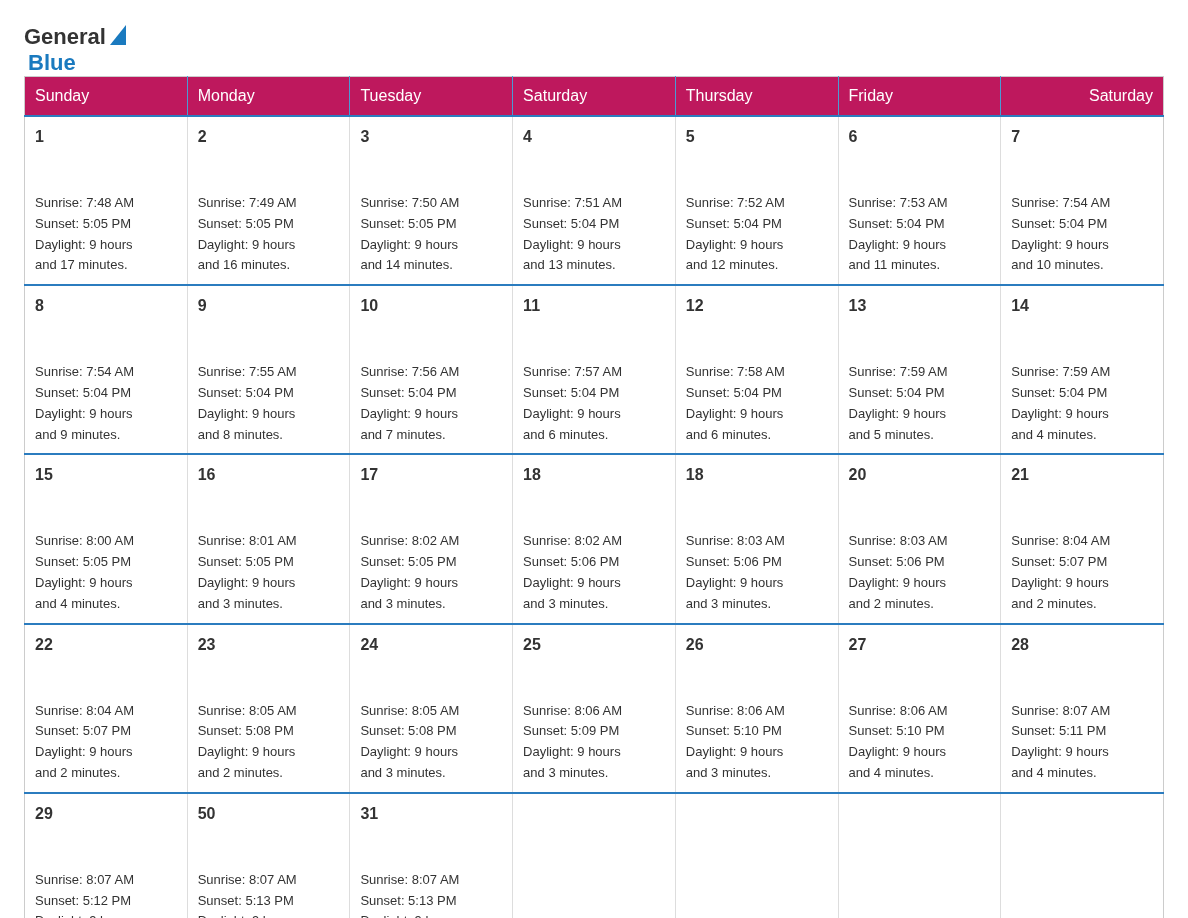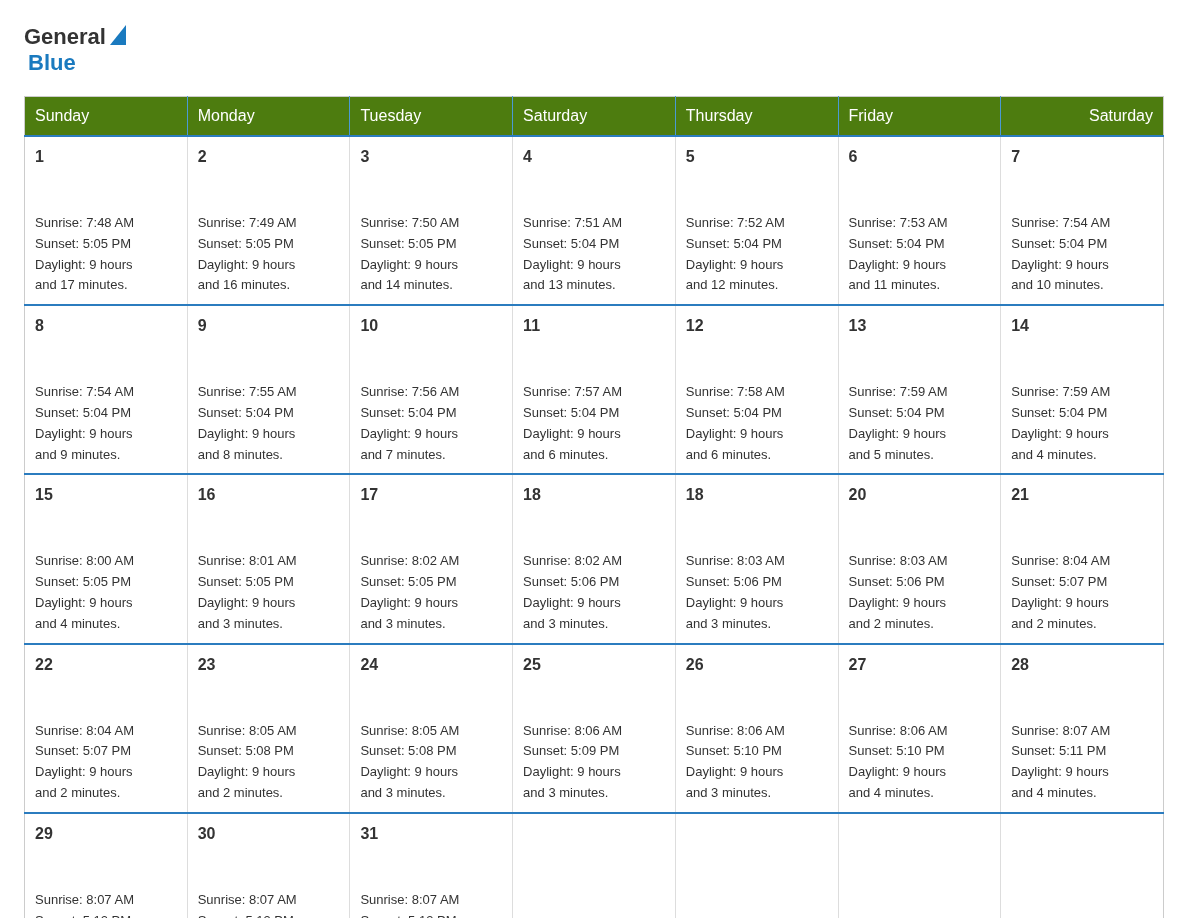--- a/index.html
+++ b/index.html
@@ -7,42 +7,41 @@
       font-family: Arial, sans-serif;
       background: #fff;
       padding: 24px;
       width: 1188px;
       min-height: 918px;
     }
     .header {
       display: flex;
       justify-content: space-between;
       align-items: flex-start;
-      margin-bottom: 20px;
     }
     .title-section {
       text-align: right;
     }
     .month-title {
       font-size: 48px;
       font-weight: bold;
       color: #222;
     }
     .location-title {
       font-size: 20px;
       color: #555;
       margin-top: 4px;
     }
     .calendar {
       width: 100%;
       border-collapse: collapse;
       border: 1px solid #ccc;
     }
     .calendar th {
-      background-color: #4d7c0f;
+      background-color: #be185d;
       color: #fff;
       text-align: left;
       padding: 10px 10px;
       font-size: 16px;
       font-weight: normal;
       border-right: 1px solid #4a9ad4;
     }
     .calendar th:last-child {
       border-right: none;
       text-align: right;
@@ -255,21 +254,21 @@
           <span class="day-num">28</span>
           <div class="day-info">Sunrise: 8:07 AM<br>Sunset: 5:11 PM<br>Daylight: 9 hours<br>and 4 minutes.</div>
         </td>
       </tr>
       <tr>
         <td>
           <span class="day-num">29</span>
           <div class="day-info">Sunrise: 8:07 AM<br>Sunset: 5:12 PM<br>Daylight: 9 hours<br>and 5 minutes.</div>
         </td>
         <td>
-          <span class="day-num">30</span>
+          <span class="day-num">50</span>
           <div class="day-info">Sunrise: 8:07 AM<br>Sunset: 5:13 PM<br>Daylight: 9 hours<br>and 5 minutes.</div>
         </td>
         <td>
           <span class="day-num">31</span>
           <div class="day-info">Sunrise: 8:07 AM<br>Sunset: 5:13 PM<br>Daylight: 9 hours<br>and 6 minutes.</div>
         </td>
         <td class="empty-cell"></td>
         <td class="empty-cell"></td>
         <td class="empty-cell"></td>
         <td class="empty-cell"></td>

